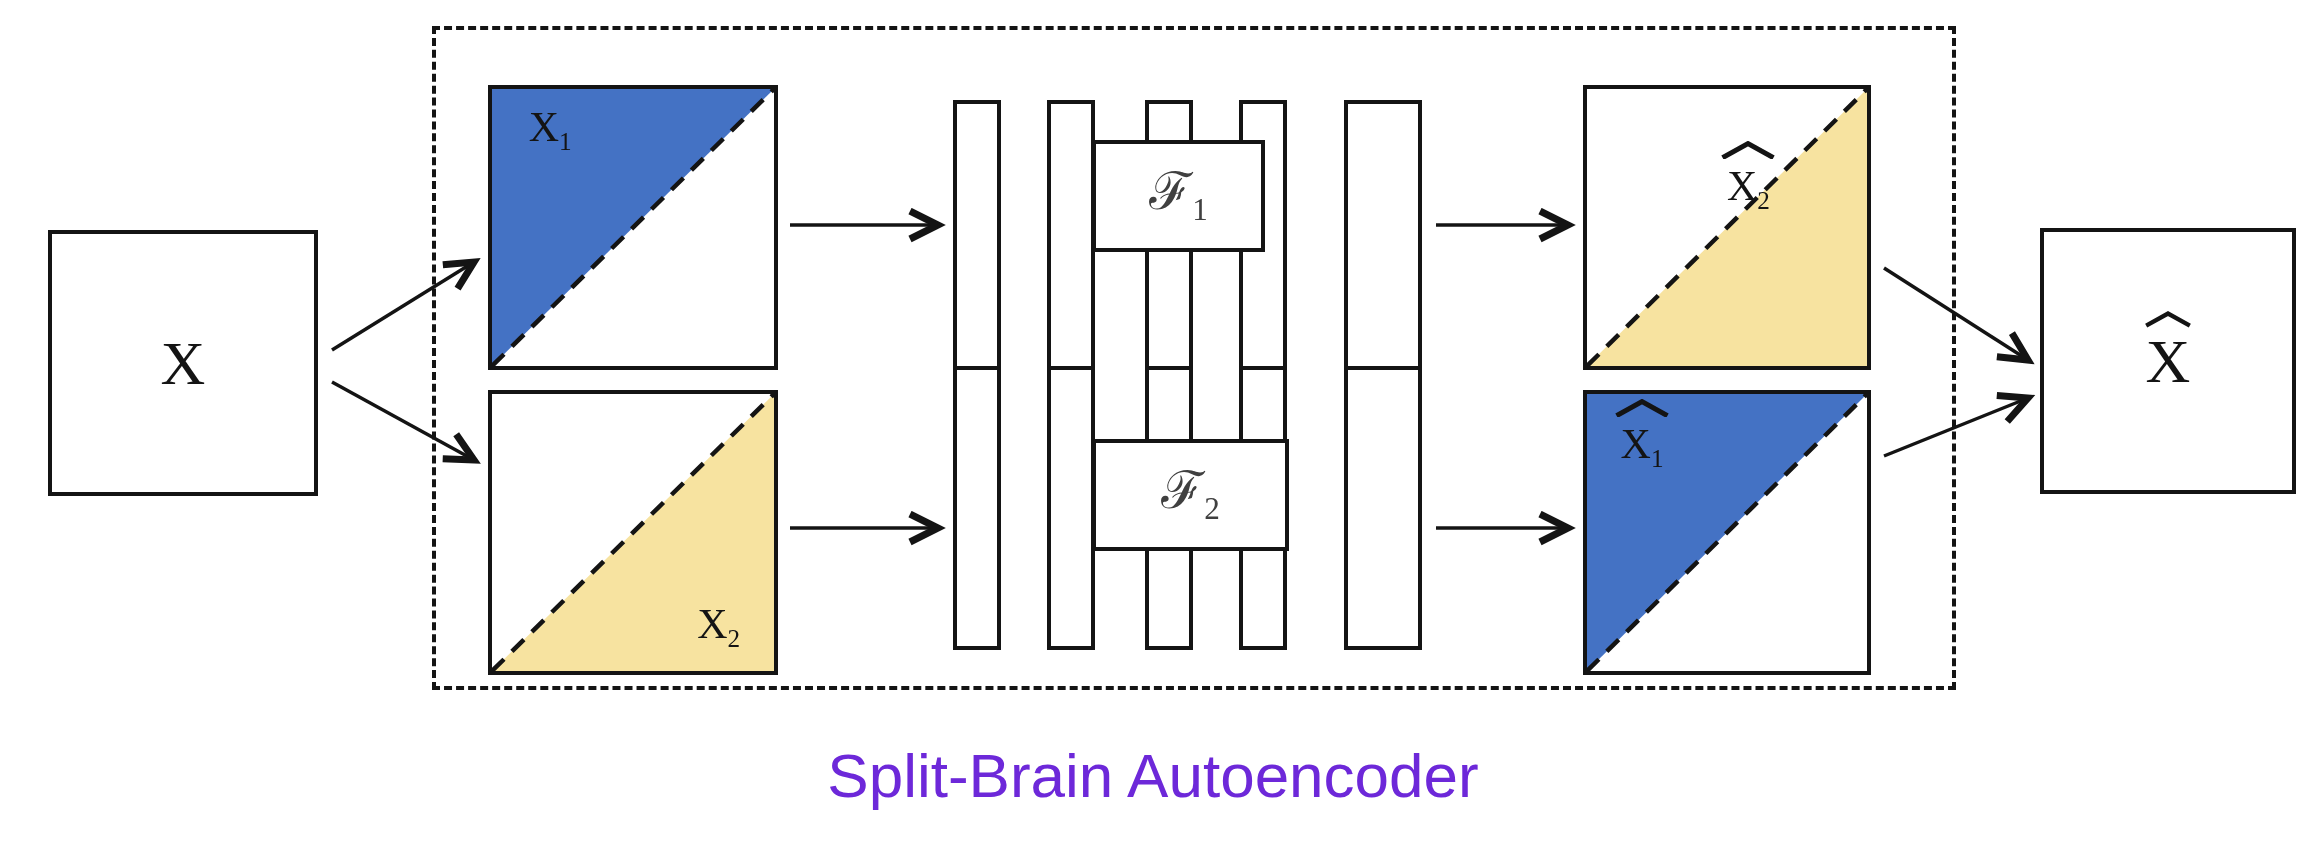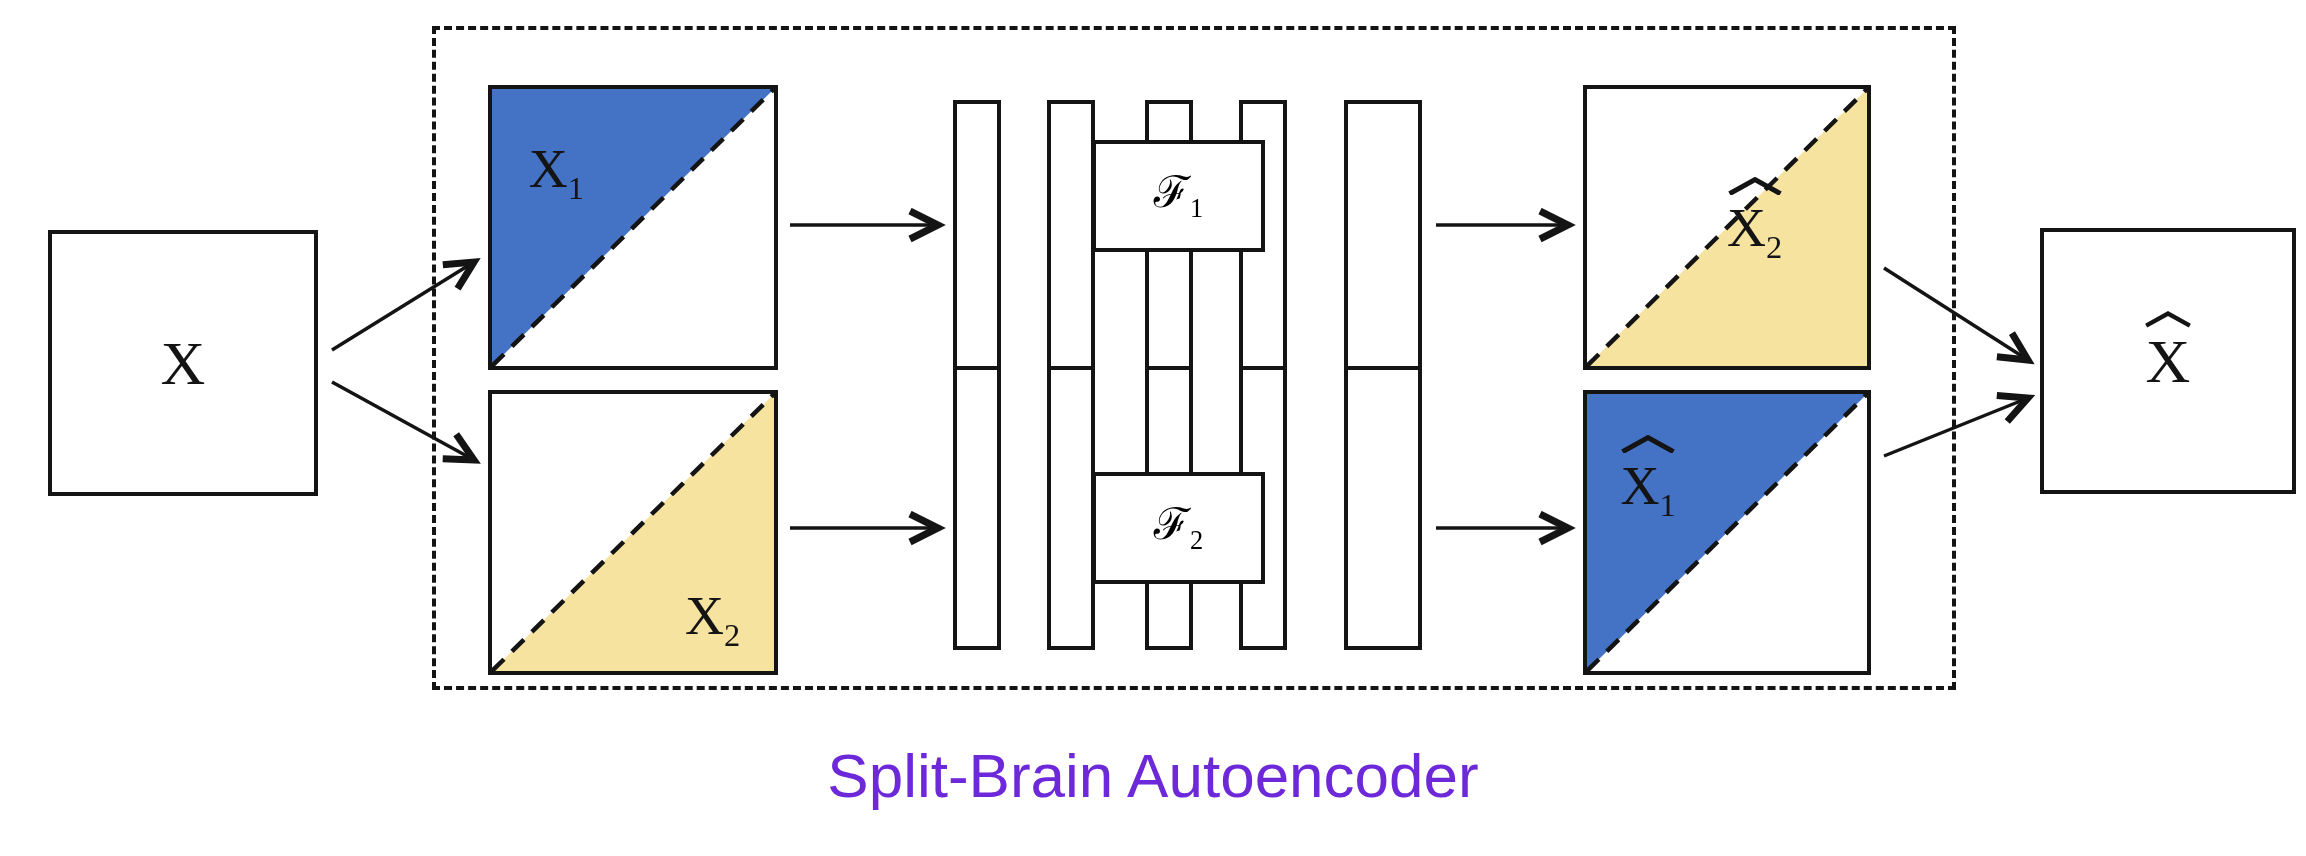--- a/index.html
+++ b/index.html
@@ -16,23 +16,22 @@
     background:transparent;
   }
   .tri-fill { position:absolute; left:0; top:0; width:100%; height:100%; display:block; }
   .tri-fill polygon.blue   { fill:#4472c4; }
   .tri-fill polygon.yellow { fill:#f7e3a0; }
   .tri-fill line.diag {
     stroke:#141414; stroke-width:1.6; stroke-dasharray:6 4;
     vector-effect:none;
   }
   .box-label {
-    position:absolute; font-size:54px; color:#141414; line-height:1;
+    position:absolute; font-size:42px; color:#141414; line-height:1;
     white-space:nowrap;
-    margin-top:36px;
   }
   .box-label sub, .f-label sub { font-size:0.60em; }
   .hatted { padding-top:4px; }
   .hat-svg {
     position:absolute; top:-20px; left:50%; transform:translateX(-50%);
     width:56px; height:18px;
   }
   .hat-svg polyline { fill:none; stroke:#141414; stroke-width:4; }
   .center-flex { display:flex; align-items:center; justify-content:center; }
   .big-label { position:relative; font-size:62px; color:#141414; line-height:1; }
@@ -41,21 +40,21 @@
     box-sizing:border-box;
   }
   .bar-split {
     position:absolute; left:-4px; right:-4px; top:262px; height:4px;
     background:#141414;
   }
   .f-box {
     position:absolute; background:#ffffff; border:4px solid #141414;
     box-sizing:border-box; display:flex; align-items:center; justify-content:center;
   }
-  .f-label { font-size:44px; color:#000000; line-height:1; }
+  .f-label { font-size:52px; color:#404040; line-height:1; }
   .arrow-layer {
     position:absolute; left:0; top:0; width:2306px; height:856px;
     pointer-events:none;
   }
   .arrow-layer line { stroke:#141414; stroke-width:3.5; }
   .caption {
     position:absolute; left:0; top:742px; width:2306px; text-align:center;
     font-family:"Liberation Sans","DejaVu Sans",sans-serif;
     font-size:62px; color:#6d28d9; line-height:1.1;
   }
@@ -103,21 +102,21 @@
   <div class="bar" style="left:1239px; top:100px; width:48px; height:550px;">
     <div class="bar-split"></div>
   </div>
   <div class="bar" style="left:1344px; top:100px; width:78px; height:550px;">
     <div class="bar-split"></div>
   </div>
 
   <div class="f-box" style="left:1092px; top:140px; width:173px; height:112px;">
     <span class="f-label"><span>ℱ</span><sub>1</sub></span>
   </div>
-  <div class="f-box" style="left:1092px; top:472px; width:173px; height:112px;">
+  <div class="f-box" style="left:1092px; top:439px; width:197px; height:112px;">
     <span class="f-label"><span>ℱ</span><sub>2</sub></span>
   </div>
 
   <div class="square" style="left:1583px; top:85px; width:288px; height:285px;">
     <svg class="tri-fill" viewBox="0 0 100 100" preserveAspectRatio="none">
       <polygon class="yellow" points="100,0 100,100 0,100"></polygon>
       <line class="diag" x1="0" y1="100" x2="100" y2="0"></line>
     </svg>
     <div class="box-label hatted" style="left:50%; top:26%;">
       <svg class="hat-svg" viewBox="0 0 44 14">

